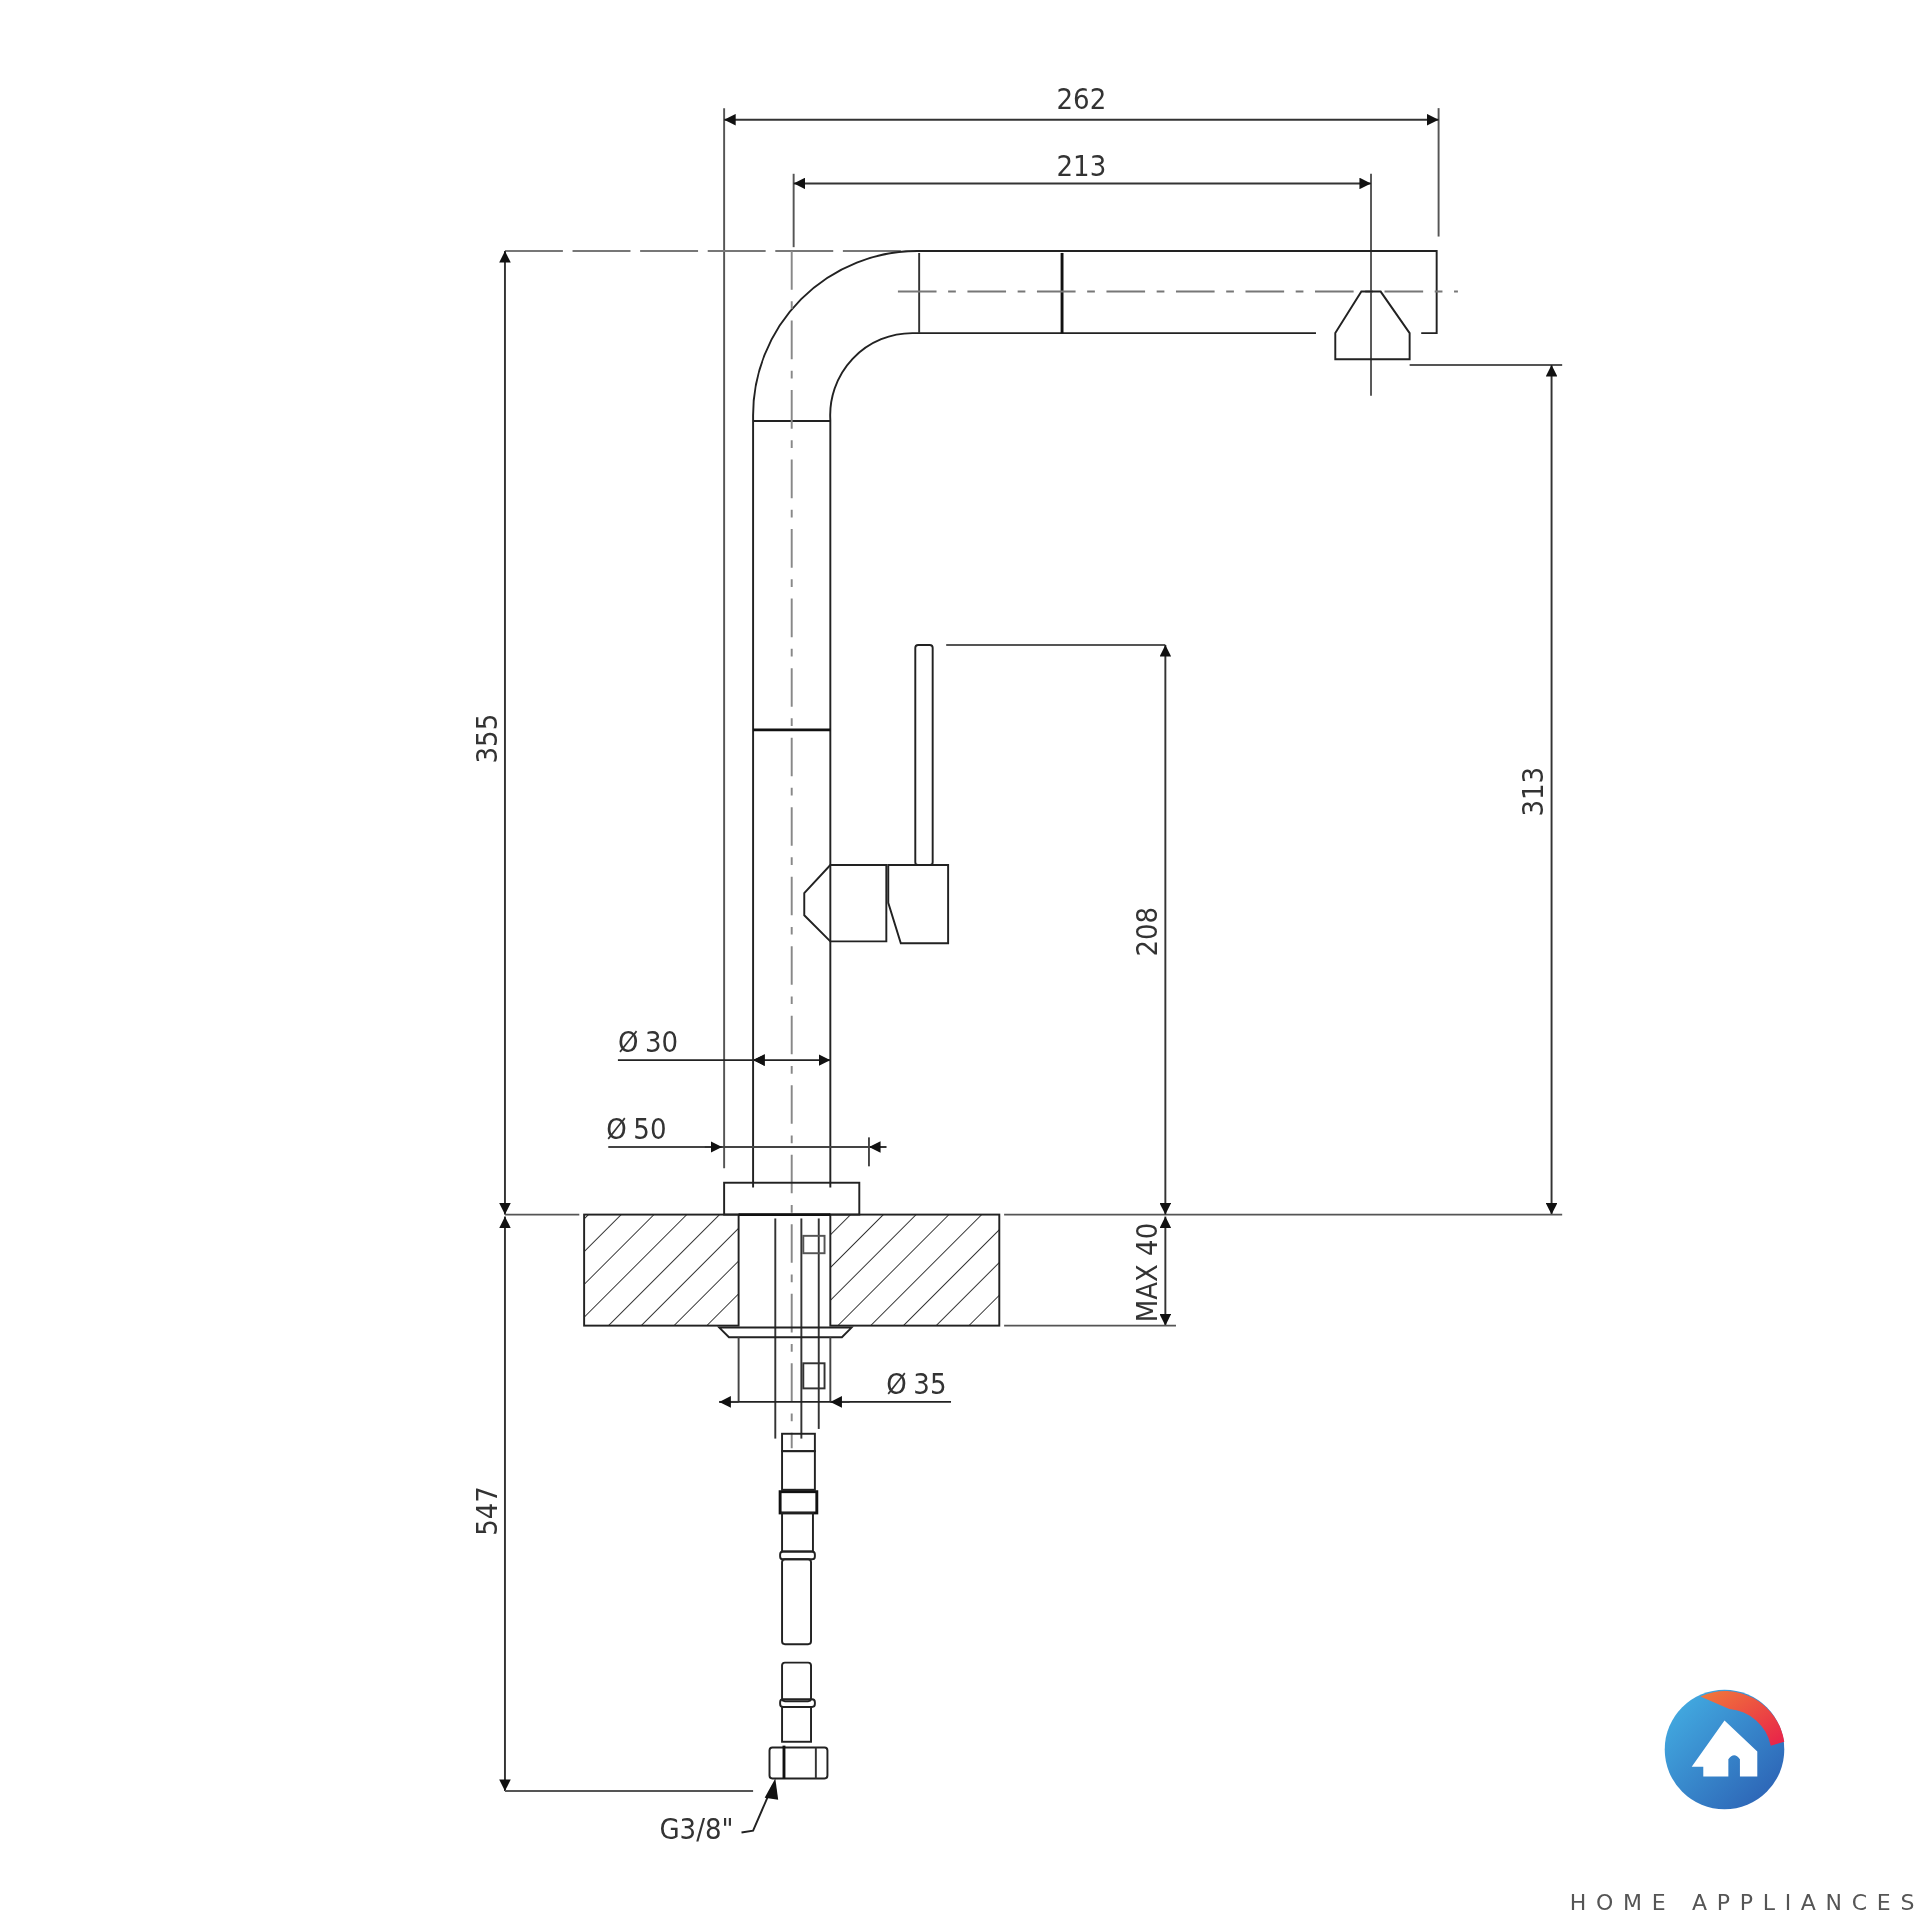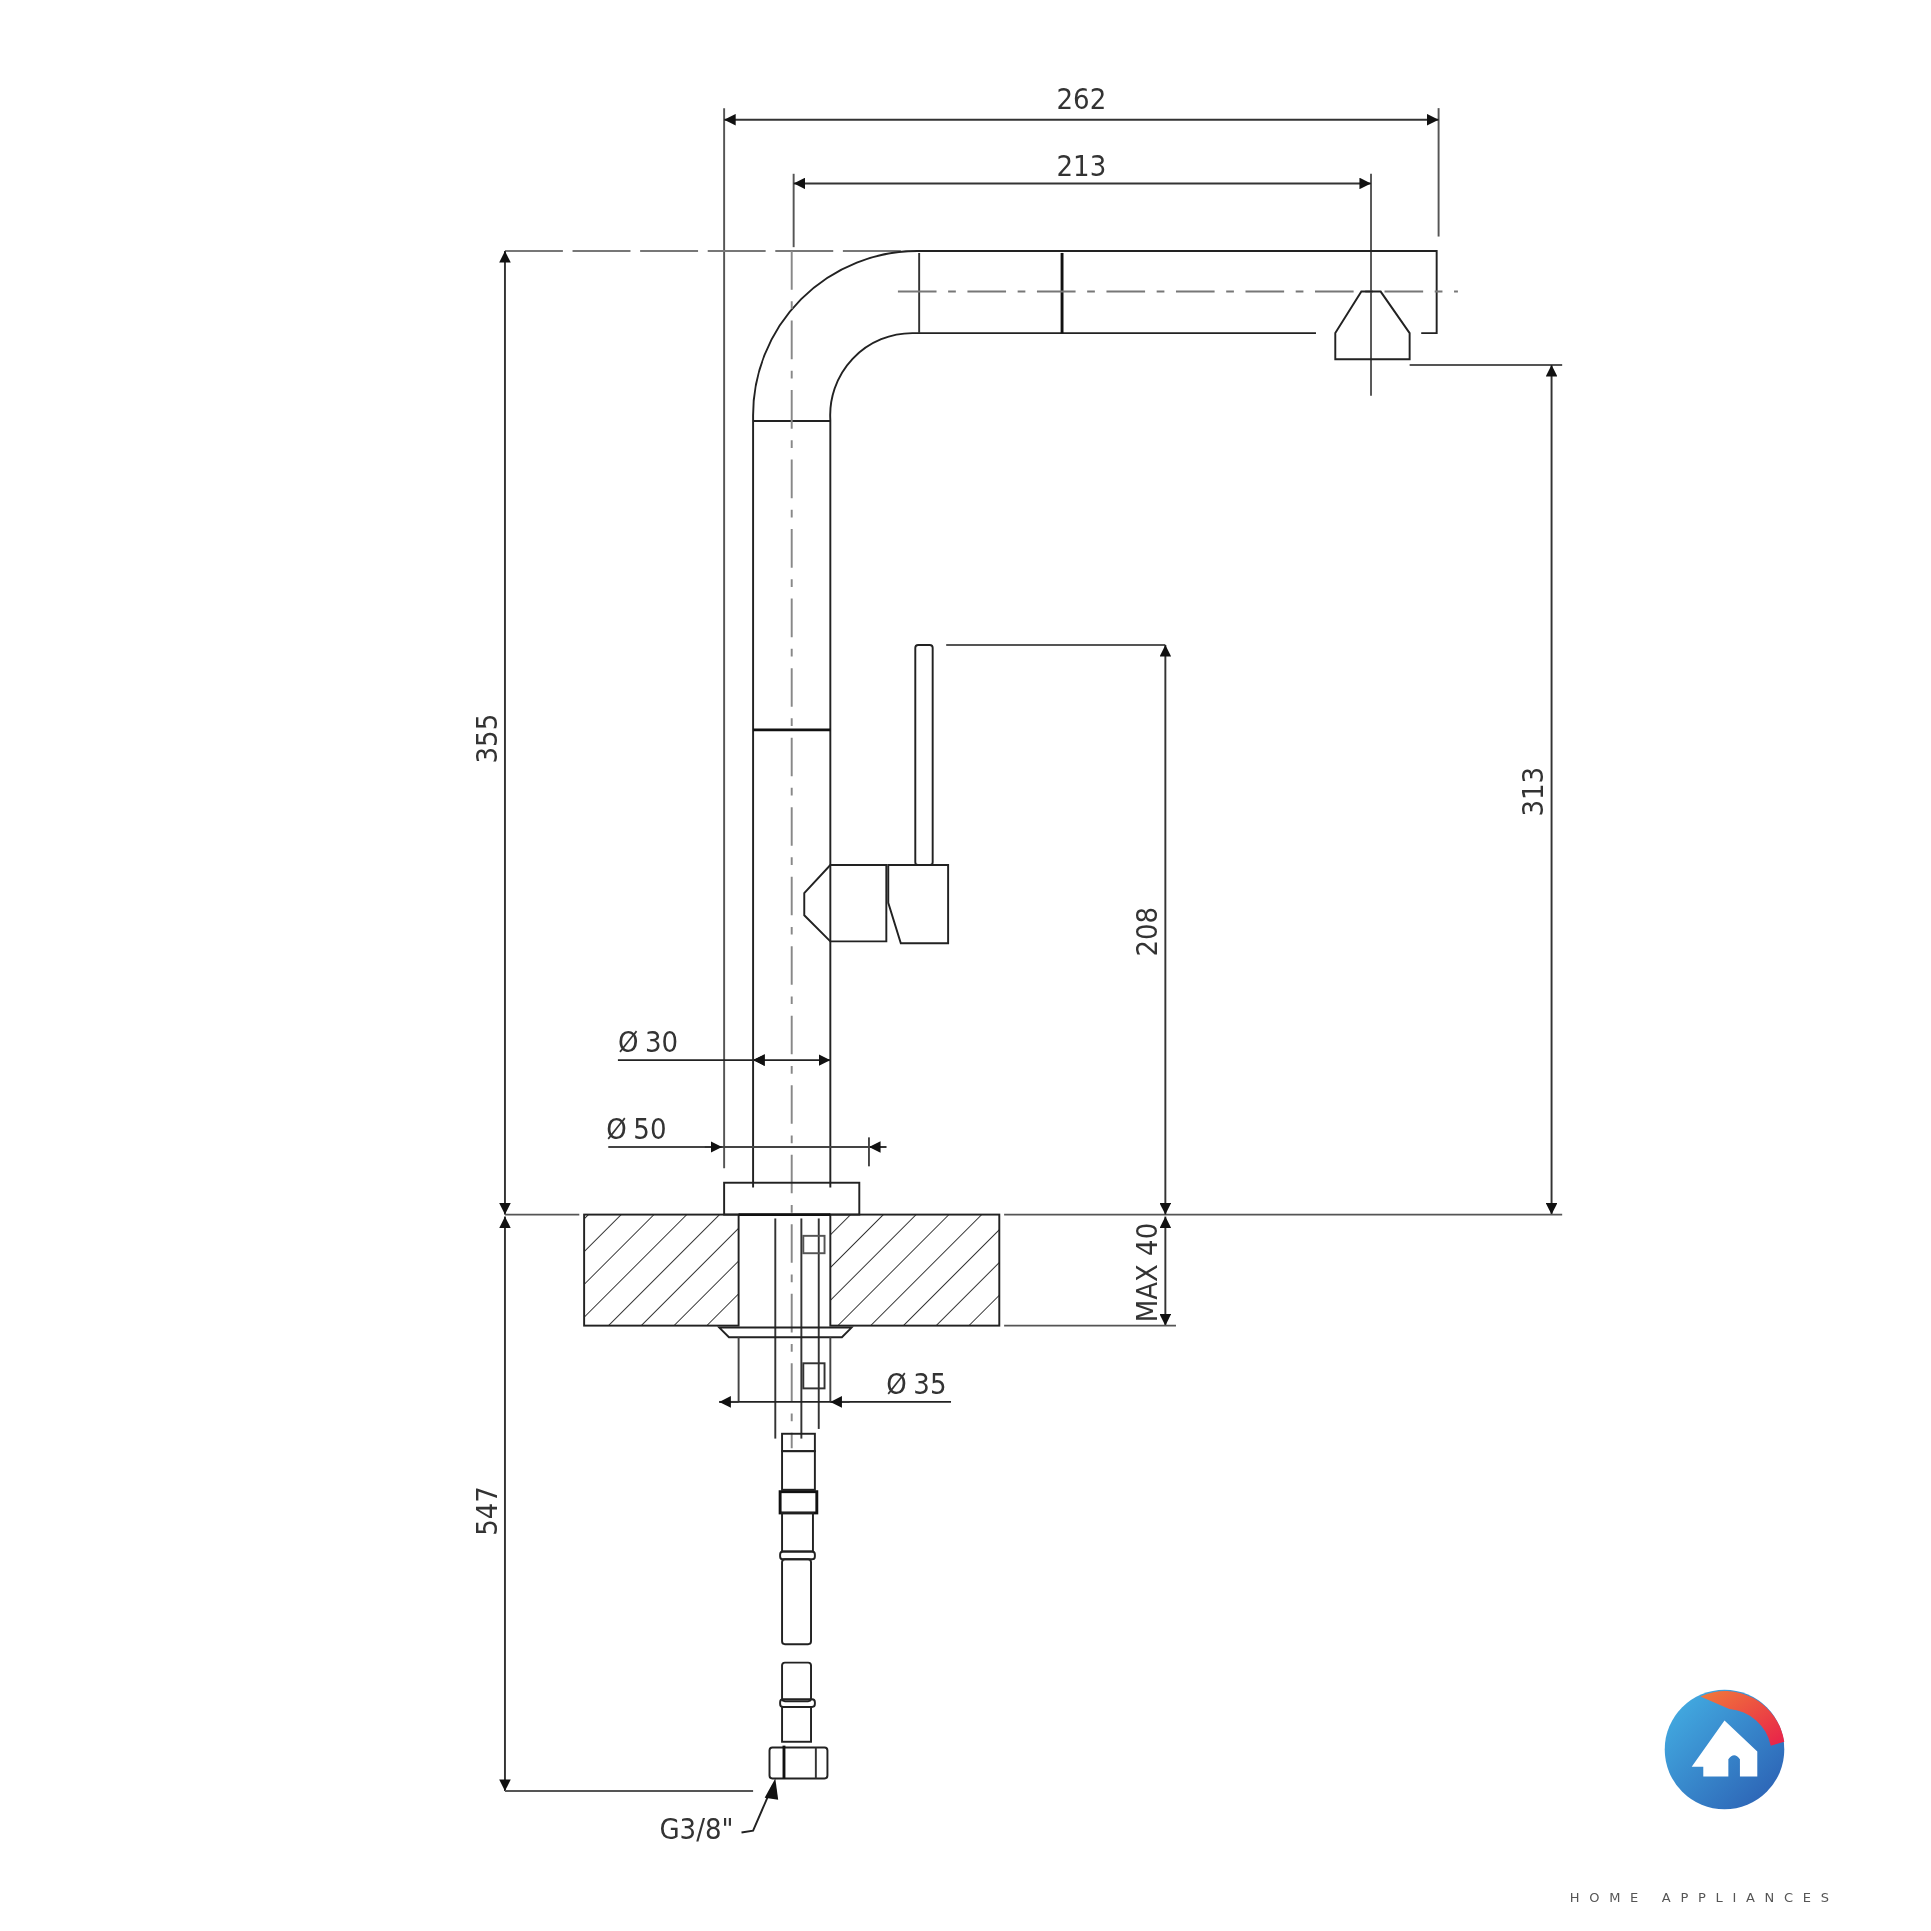--- a/index.html
+++ b/index.html
@@ -3,21 +3,21 @@
 <meta charset="utf-8">
 <style>
   html,body{margin:0;padding:0;background:#ffffff;}
   body{width:1931px;height:1931px;position:relative;overflow:hidden;font-family:"DejaVu Sans",sans-serif;}
   #drawing{position:absolute;left:0;top:0;width:1931px;height:1931px;}
   .dimtext{font-family:"DejaVu Sans Condensed","DejaVu Sans",sans-serif;font-size:30px;fill:#333;}
   .logo{position:absolute;left:1564px;top:1680px;width:348px;height:232px;}
   .logo-word{position:absolute;left:7.7px;top:145px;font-family:"DejaVu Sans",sans-serif;font-weight:900;font-size:71px;letter-spacing:-1.9px;line-height:1;}
   .logo-word .ct{color:#e8202a;}
   .logo-word .home{color:#1a73c0;}
-  .logo-sub{position:absolute;left:5.8px;top:210px;font-family:"DejaVu Sans",sans-serif;font-size:13px;letter-spacing:9.7px;color:#555;white-space:nowrap;}
+  .logo-sub{position:absolute;left:5.8px;top:210px;font-family:"DejaVu Sans",sans-serif;font-size:22px;letter-spacing:9.7px;color:#555;white-space:nowrap;}
 </style>
 </head>
 <body>
 
 <svg id="drawing" viewBox="0 0 2000 2000" xmlns="http://www.w3.org/2000/svg">
   <defs>
     <marker id="arr" viewBox="0 0 10 10" refX="10" refY="5" markerWidth="12" markerHeight="12" orient="auto-start-reverse" markerUnits="userSpaceOnUse">
       <path d="M0,0 L10,5 L0,10 z" fill="#111"></path>
     </marker>
     <pattern id="hatch" patternUnits="userSpaceOnUse" width="24" height="24" patternTransform="rotate(45)">

